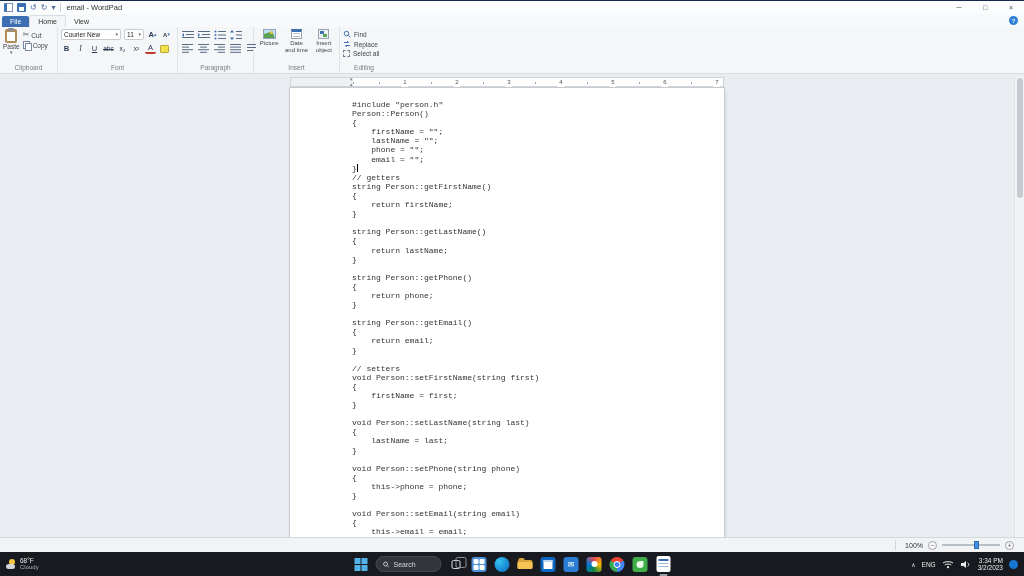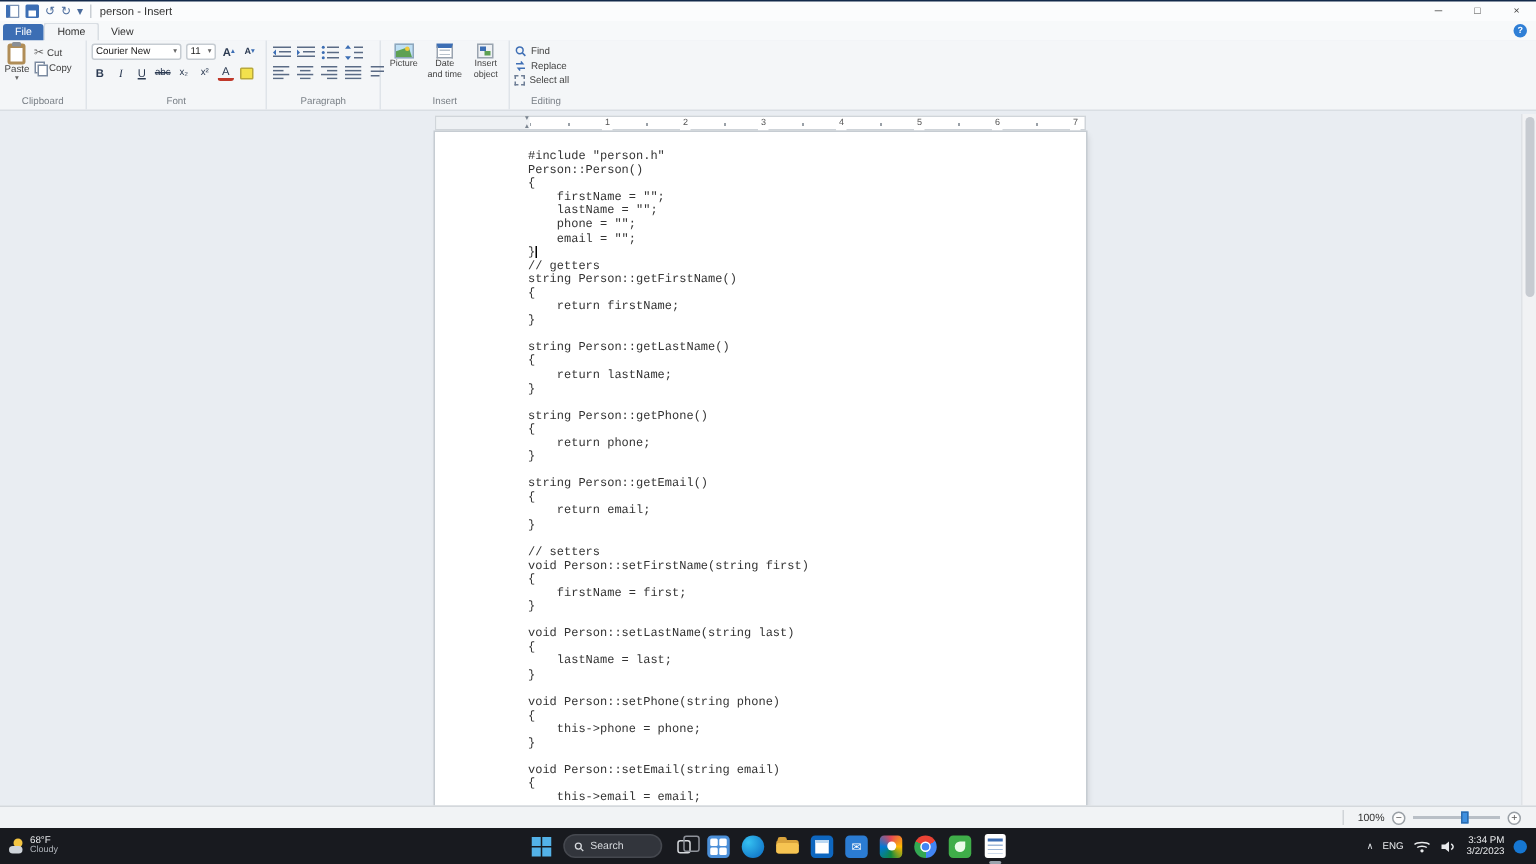--- a/index.html
+++ b/index.html
@@ -155,21 +155,21 @@
 
   <div class="titlebar">
     <div class="qat">
       <span class="mini-app"></span>
       <span class="save-ic"></span>
       <span class="qat-ic">↺</span>
       <span class="qat-ic">↻</span>
       <span class="qat-ic">▾</span>
     </div>
     <span class="tdivider"></span>
-    <span class="title-text">person - Insert</span>
+    <span class="title-text">email - WordPad</span>
     <div class="win-controls">
       <span class="wc">─</span>
       <span class="wc">□</span>
       <span class="wc">×</span>
     </div>
   </div>
 
   <div class="tabrow">
     <span class="tab tab-file">File</span>
     <span class="tab tab-active">Home</span>

